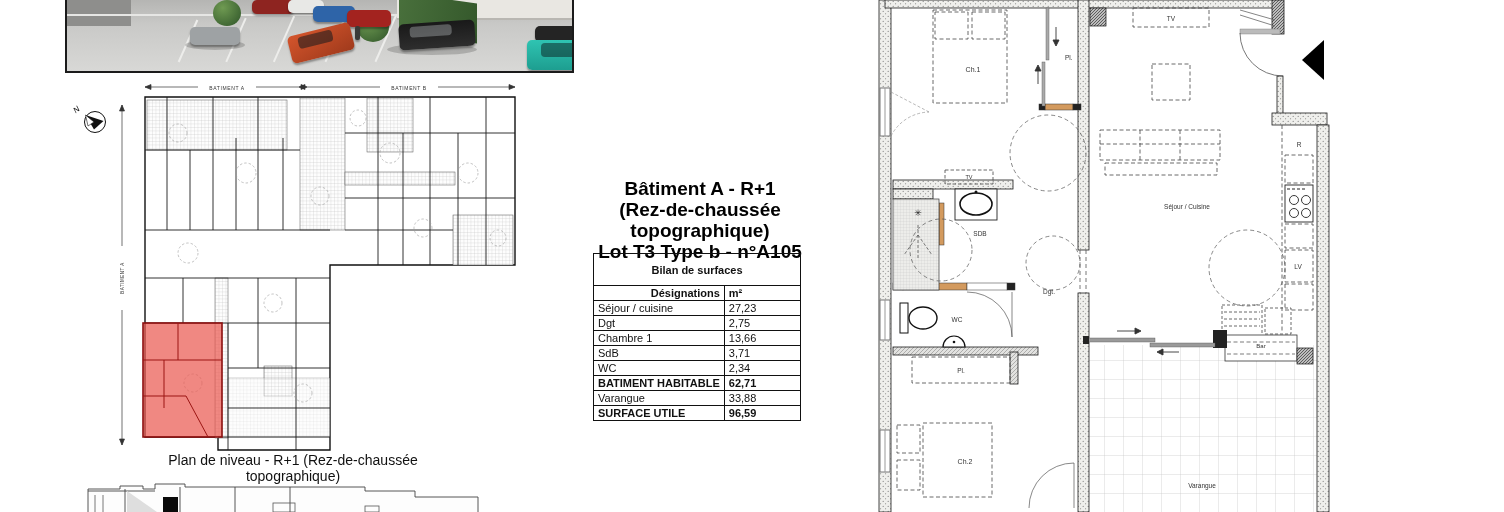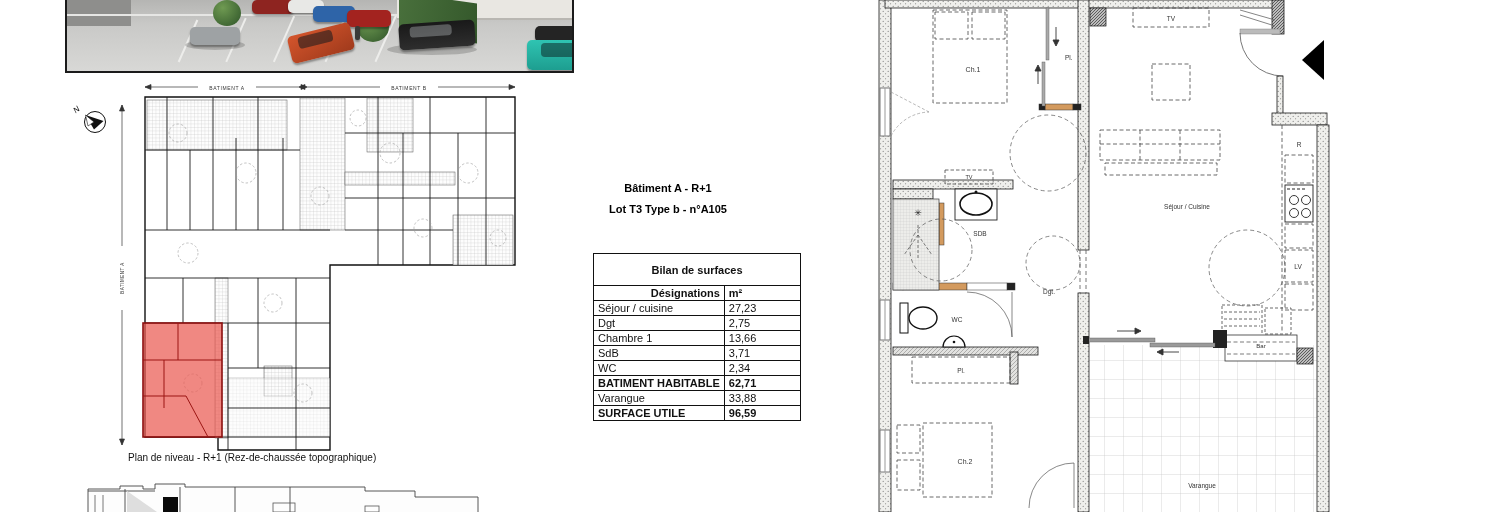--- a/index.html
+++ b/index.html
@@ -11,32 +11,32 @@
   #photo{left:65px;top:0;width:505px;height:71px;overflow:hidden;
          border-left:2px solid #1b1b1b;border-right:2px solid #1b1b1b;border-bottom:2px solid #1b1b1b;
          background:linear-gradient(180deg,#b5b5b3 0%,#c9c9c7 35%,#d8d8d6 100%);}
   .car{position:absolute;border-radius:5px;box-shadow:0 2px 2px rgba(0,0,0,.35);}
   .glass{position:absolute;left:15%;top:10%;width:55%;height:45%;border-radius:4px;background:rgba(20,25,30,.55);}
   .tree{position:absolute;border-radius:50%;background:radial-gradient(circle at 35% 30%,#6f9a52,#2e5428);}
   .shadow{position:absolute;background:rgba(0,0,0,.18);border-radius:50%;}
   .stall{position:absolute;width:2px;background:#ededeb;transform:rotate(24deg);}
 
   
-  #titleblock{left:528px;top:178px;width:280px;text-align:center;
-              font-weight:bold;font-size:11px;line-height:21px;color:#000;}
+  #titleblock{left:560px;top:178px;width:280px;text-align:center;
+              font-weight:bold;font-size:19px;line-height:21px;color:#000;}
   #surface-table{left:593px;top:253px;}
   table{border-collapse:collapse;width:208px;font-size:11px;}
   table,td{border:1px solid #111;}
   td{padding:0 4px;height:14px;line-height:14px;white-space:nowrap;}
   td.hd{height:31px;text-align:center;font-weight:bold;font-size:11px;}
   td.colhd{font-weight:bold;text-align:right;}
   td.val{text-align:left;width:70px;}
   tr.bold td{font-weight:bold;}
 
-  #caption{left:128px;top:452px;width:330px;font-size:10px;color:#111;}
+  #caption{left:128px;top:452px;width:330px;font-size:14px;color:#111;text-align:center;}
 
   svg text{font-family:"Liberation Sans",sans-serif;}
 </style>
 </head>
 <body>
 
 <div id="photo" class="abs">
   <div class="abs" style="left:-6px;top:-8px;width:70px;height:34px;background:#8e8e8c;"></div>
   <div class="abs" style="left:330px;top:-12px;width:180px;height:30px;background:#e9e7e2;border-bottom:2px solid #b9b7b2;"></div>
   <div class="abs" style="left:332px;top:-2px;width:78px;height:40px;background:linear-gradient(100deg,#49703c,#34582b);transform:skewY(8deg);"></div>
@@ -187,20 +187,21 @@
   <g fill="none" stroke="#555" stroke-width="0.8">
     <rect x="208" y="20" width="22" height="9"></rect>
     <rect x="300" y="23" width="14" height="6"></rect>
     <line x1="30" y1="12" x2="30" y2="29"></line>
       <line x1="38" y1="12" x2="38" y2="29"></line>
   </g>
 </svg>
 
 <div id="titleblock" class="abs">
   <div>Bâtiment A - R+1</div>
+  <div>(Rez-de-chaussée topographique)</div>
   <div>Lot T3 Type b - n°A105</div>
 </div>
 
 <div id="surface-table" class="abs">
   <table>
     <tbody>
         <tr>
           <td class="hd" colspan="2">Bilan de surfaces</td>
         </tr>
     <tr>

